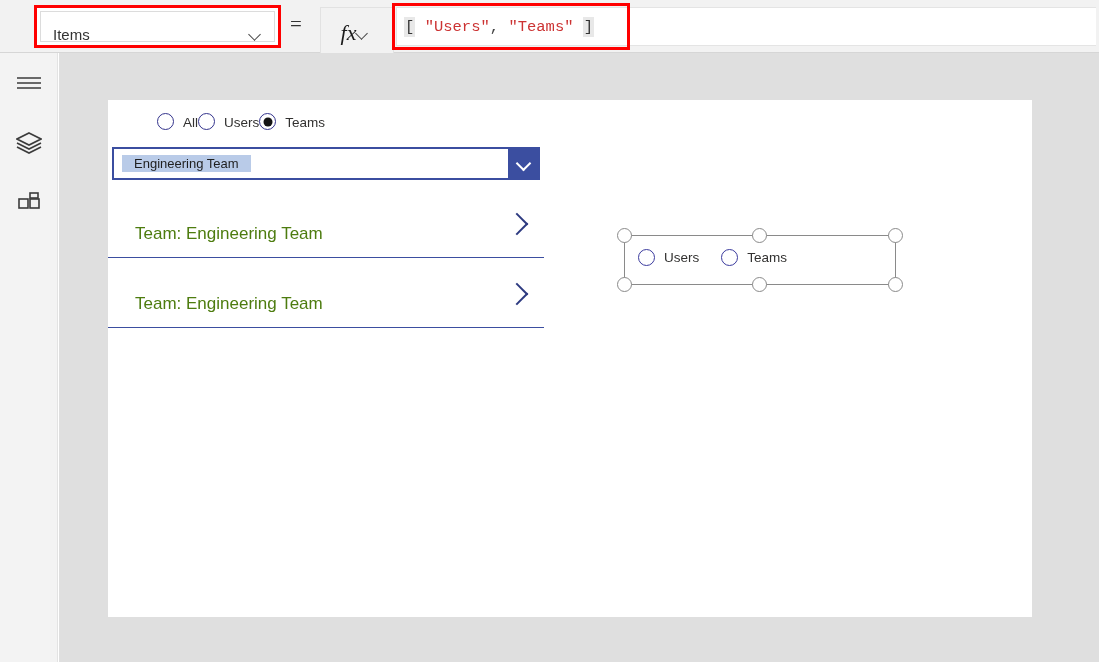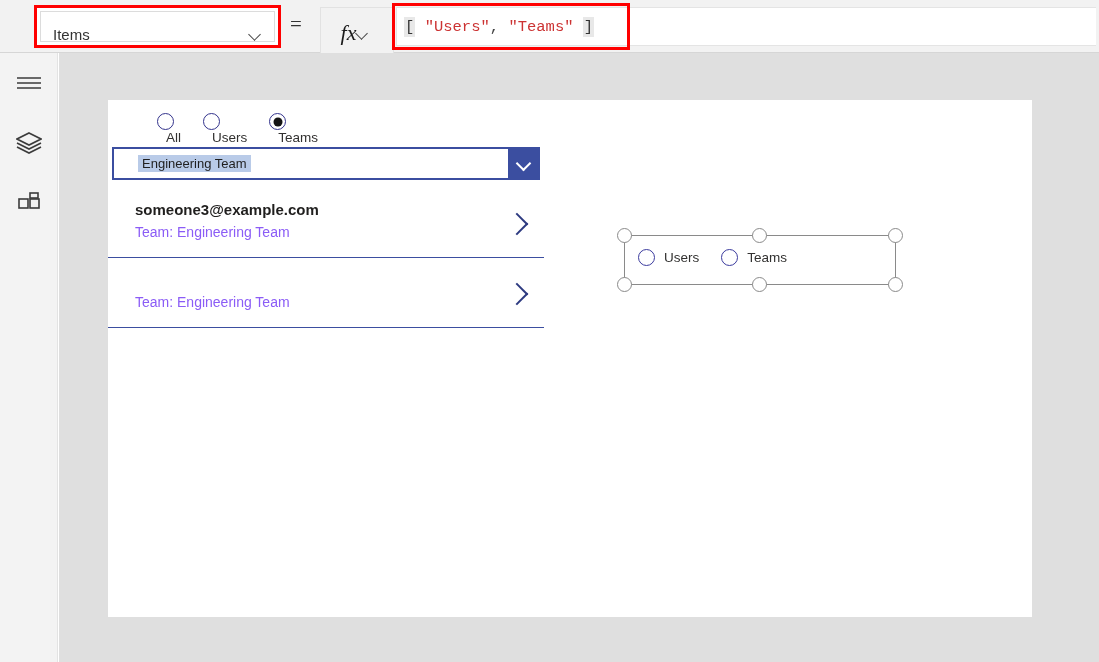--- a/index.html
+++ b/index.html
@@ -170,24 +170,22 @@
   
   .radio-row {
     position: absolute;
     left: 49px; top: 13px;
     display: flex;
     align-items: center;
     gap: 0;
   }
   .radio-opt {
     display: flex;
-    align-items: flex-start;
-    cursor: pointer;
-    margin-right: 22px;
-    flex-direction: column;
+    align-items: flex-end;
+    cursor: pointer;
   }
   .radio-circle {
     width: 17px; height: 17px;
     border: 1.8px solid #33338c;
     border-radius: 50%;
     box-sizing: border-box;
     background: #ffffff;
     position: relative;
     flex: none;
   }
@@ -213,25 +211,25 @@
     left: 4px; top: 47px;
     width: 428px; height: 33px;
     border: 2px solid #3b4ea0;
     background: #ffffff;
     box-sizing: border-box;
     display: flex;
     align-items: center;
     cursor: text;
   }
   .combo-text {
-    margin-left: 24px;
+    margin-left: 8px;
     font-size: 13px;
     color: #1f1f1f;
     background: #b9cbe8;
-    padding: 1px 4px;
+    padding: 1px 12px;
     white-space: nowrap;
   }
   .combo-btn {
     position: absolute;
     right: 0; top: 0;
     width: 30px; height: 29px;
     background: #3b4ea0;
     display: flex;
     align-items: center;
     justify-content: center;
@@ -268,22 +266,22 @@
     position: absolute;
     left: 27px; top: 13px;
     font-size: 15px;
     font-weight: bold;
     color: #201f1e;
     white-space: nowrap;
   }
   .gal-sub {
     position: absolute;
     left: 27px; top: 36px;
-    font-size: 14px;
-    color: #8b5cf6;
+    font-size: 17px;
+    color: #4d7c0f;
     white-space: nowrap;
   }
   .gal-chev {
     position: absolute;
     right: 18px; top: 22px;
     width: 18px; height: 28px;
     cursor: pointer;
   }
   .gal-chev::before {
     content: "";
@@ -426,21 +424,20 @@
     <div class="combo">
       <span class="combo-text">Engineering Team</span>
       <span class="combo-btn">
         <span class="chev-white"></span>
       </span>
     </div>
 
     <div class="gallery">
 
       <div class="gal-item">
-        <span class="gal-title">someone3@example.com</span>
         <span class="gal-sub">Team: Engineering Team</span>
         <span class="gal-chev"></span>
       </div>
 
       <div class="gal-item">
         <span class="gal-sub">Team: Engineering Team</span>
         <span class="gal-chev"></span>
       </div>
     </div>
 

